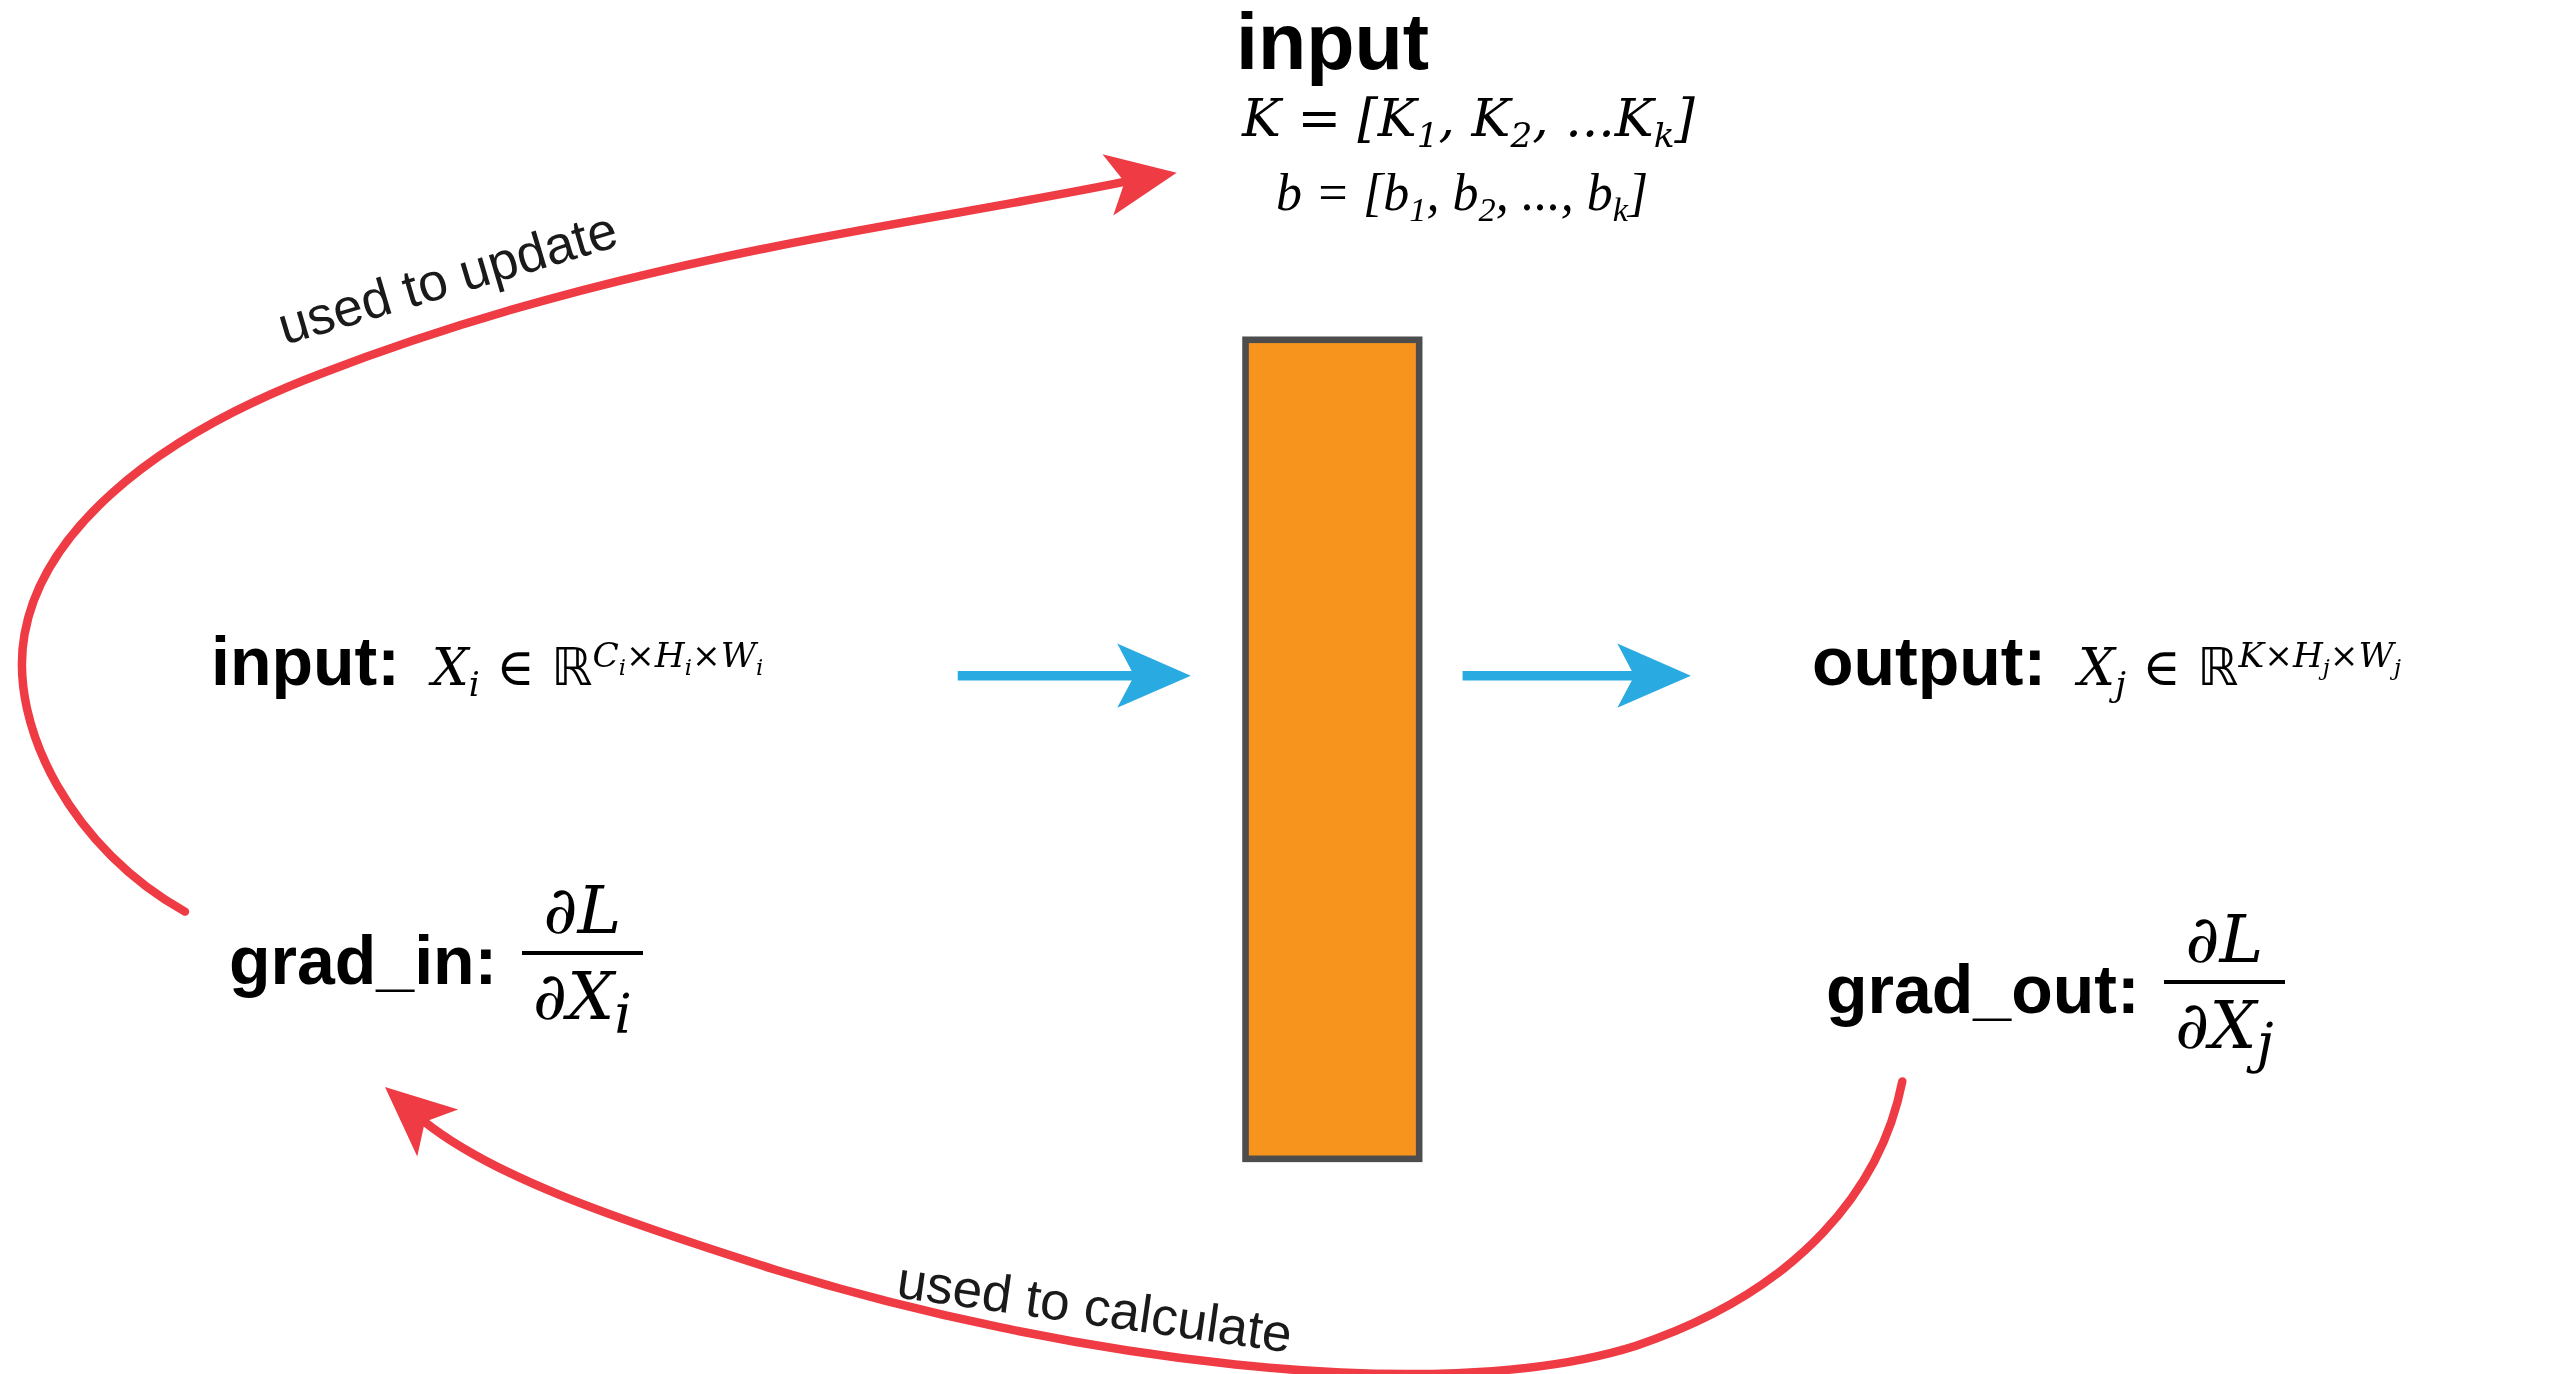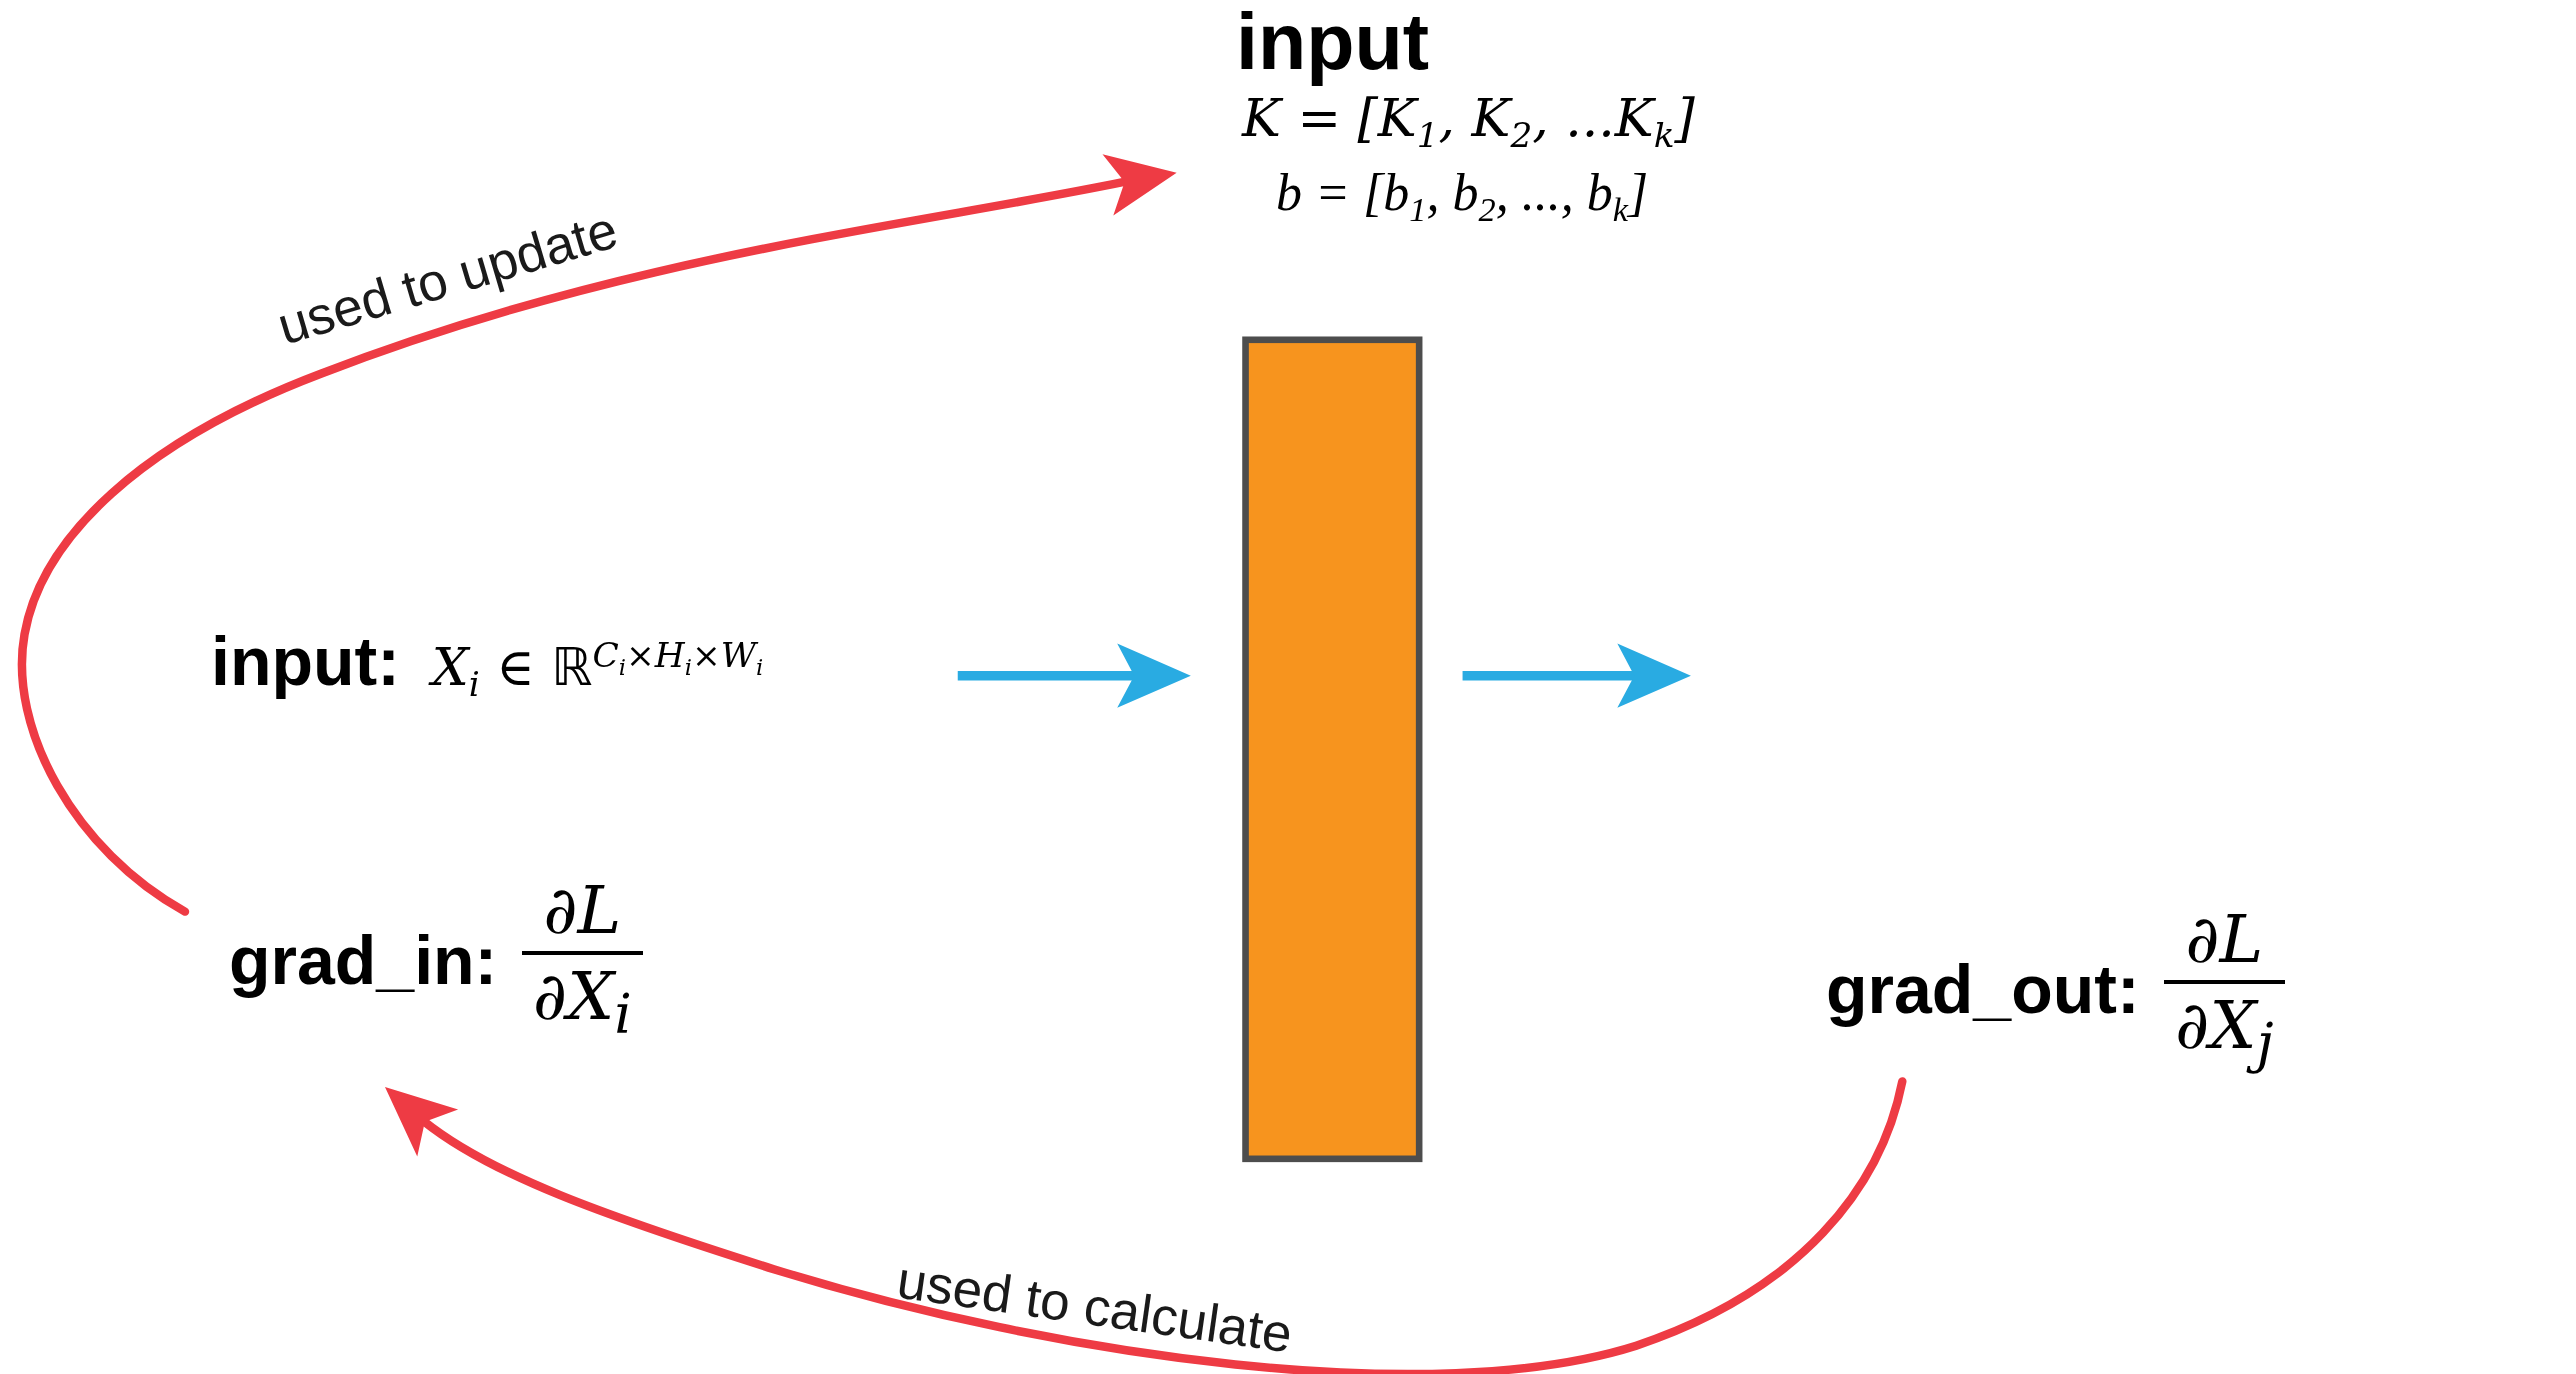--- a/index.html
+++ b/index.html
@@ -65,20 +65,22 @@
 <div class="abs conv-title" style="left:1236px;top:1.9px;">input</div>
 <div class="abs math" style="left:1242px;top:89px;">K = [K<sub>1</sub>, K<sub>2</sub>, ...K<sub>k</sub>]</div>
 <div class="abs math" style="left:1276px;top:163px;font-family:Liberation Serif, serif;">b = [b<sub>1</sub>, b<sub>2</sub>, ..., b<sub>k</sub>]</div>
 
 <div class="row" style="left:211px;top:627px;">
   <span class="bold-label">input:</span>
   <span class="math">X<sub>i</sub> ∈ ℝ<sup>C<sub>i</sub>×H<sub>i</sub>×W<sub>i</sub></sup></span>
 </div>
 
 <div class="row" style="left:1812px;top:627px;">
+  <span class="bold-label">output:</span>
+  <span class="math">X<sub>j</sub> ∈ ℝ<sup>K×H<sub>j</sub>×W<sub>j</sub></sup></span>
 </div>
 
 <div class="row-center" style="left:209px;top:876px;margin-left:20px;">
   <span class="bold-label">grad_in:</span>
   <span class="frac">
     <span class="num">∂L</span>
     <span class="den">∂X<sub>i</sub></span>
   </span>
 </div>
 

